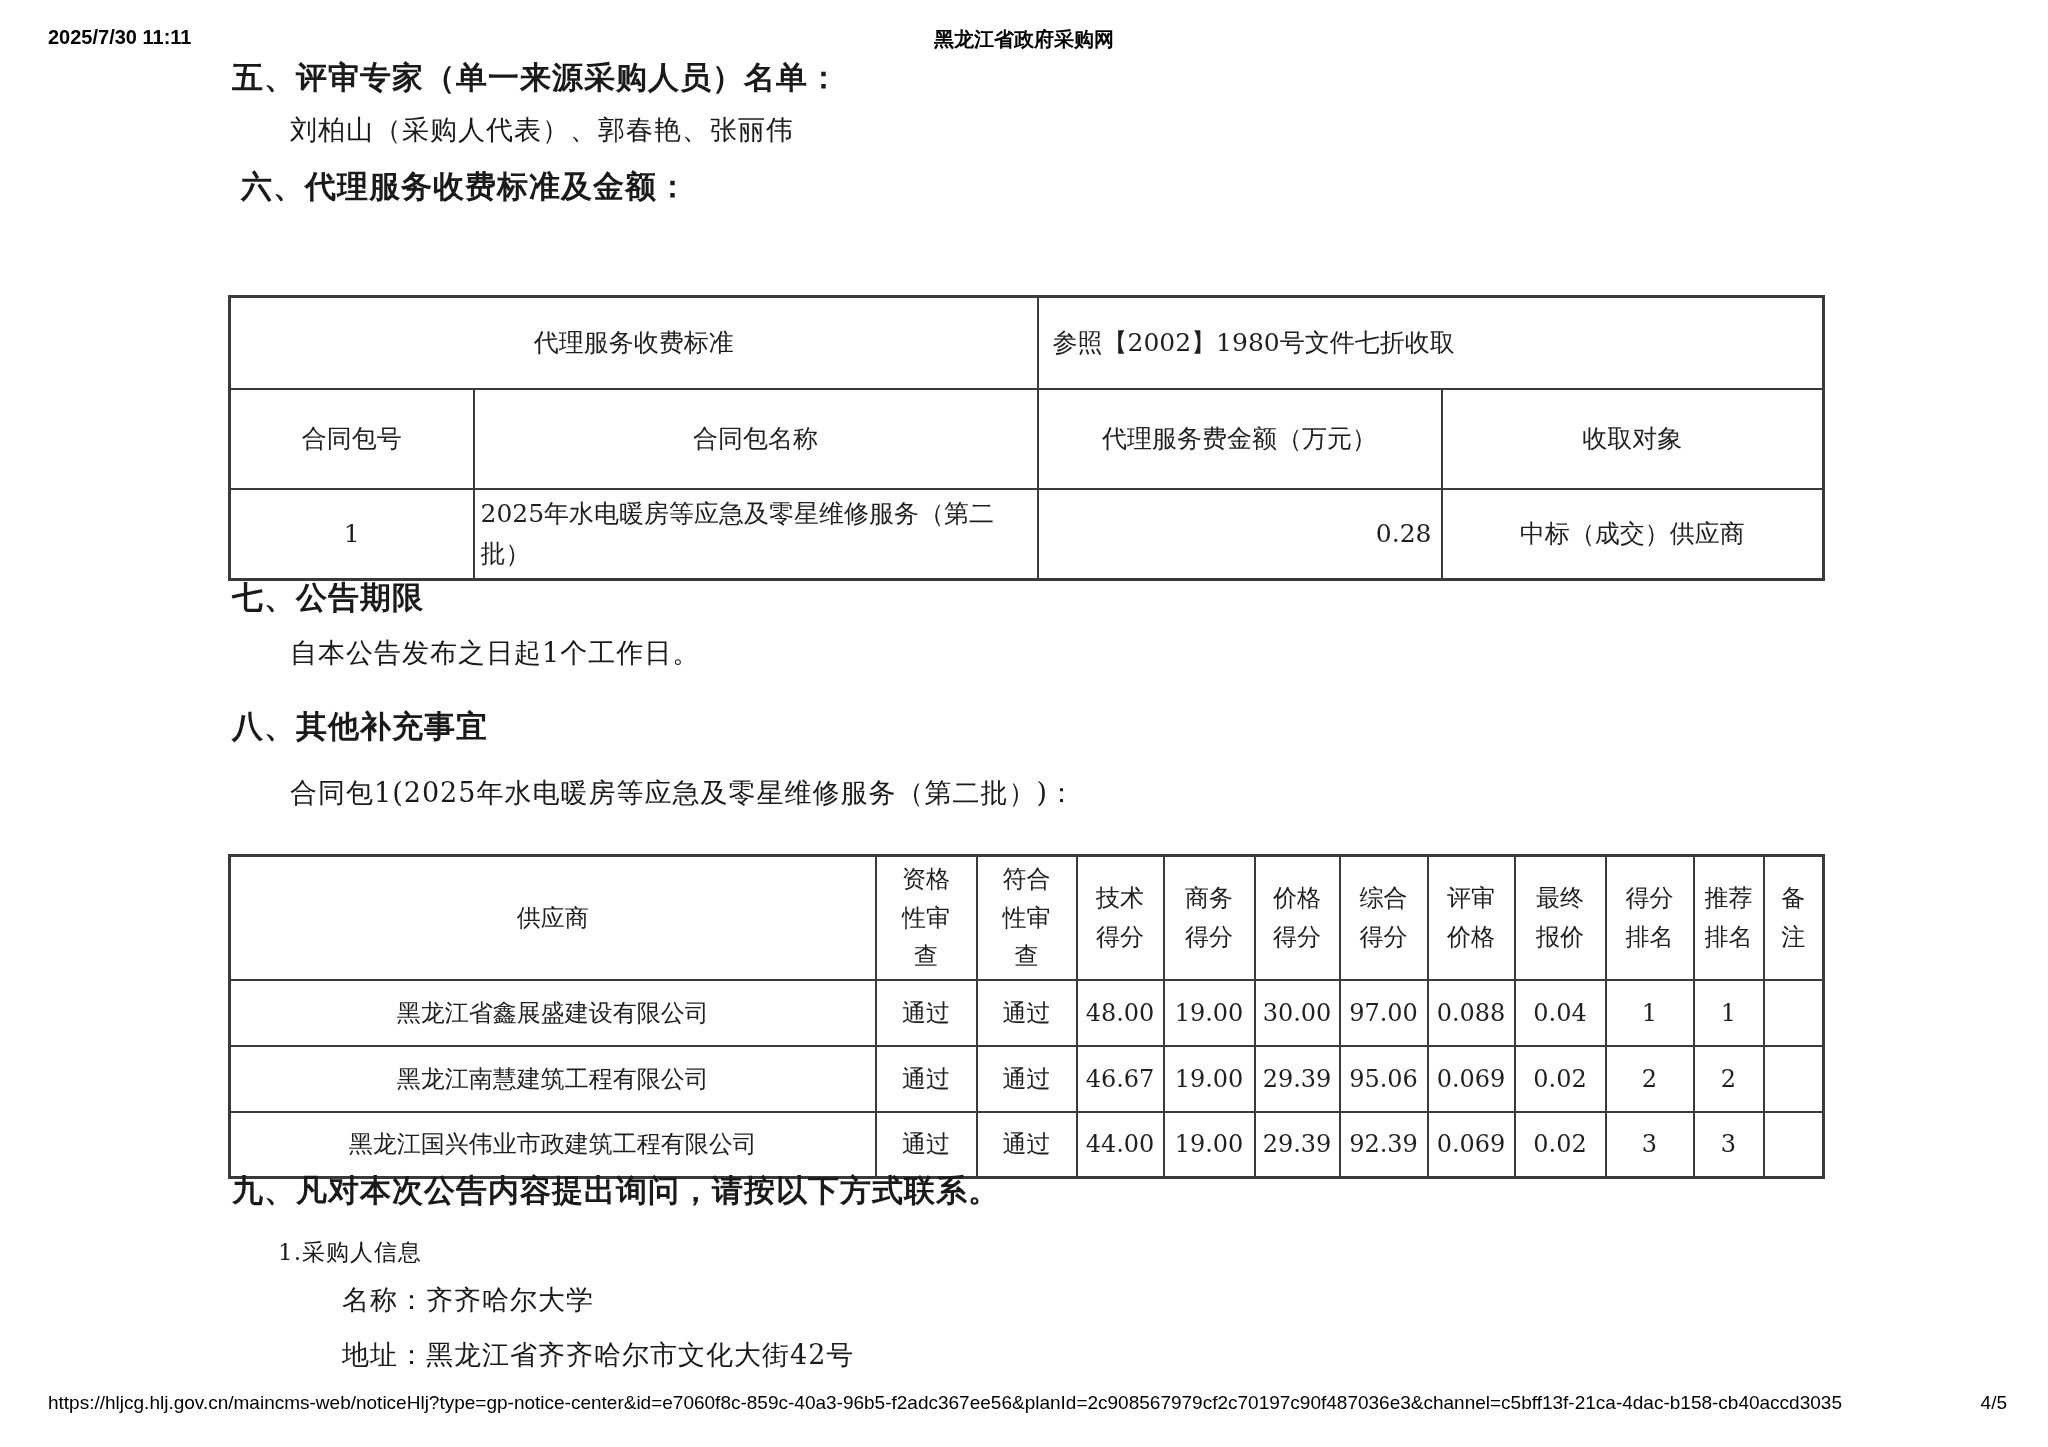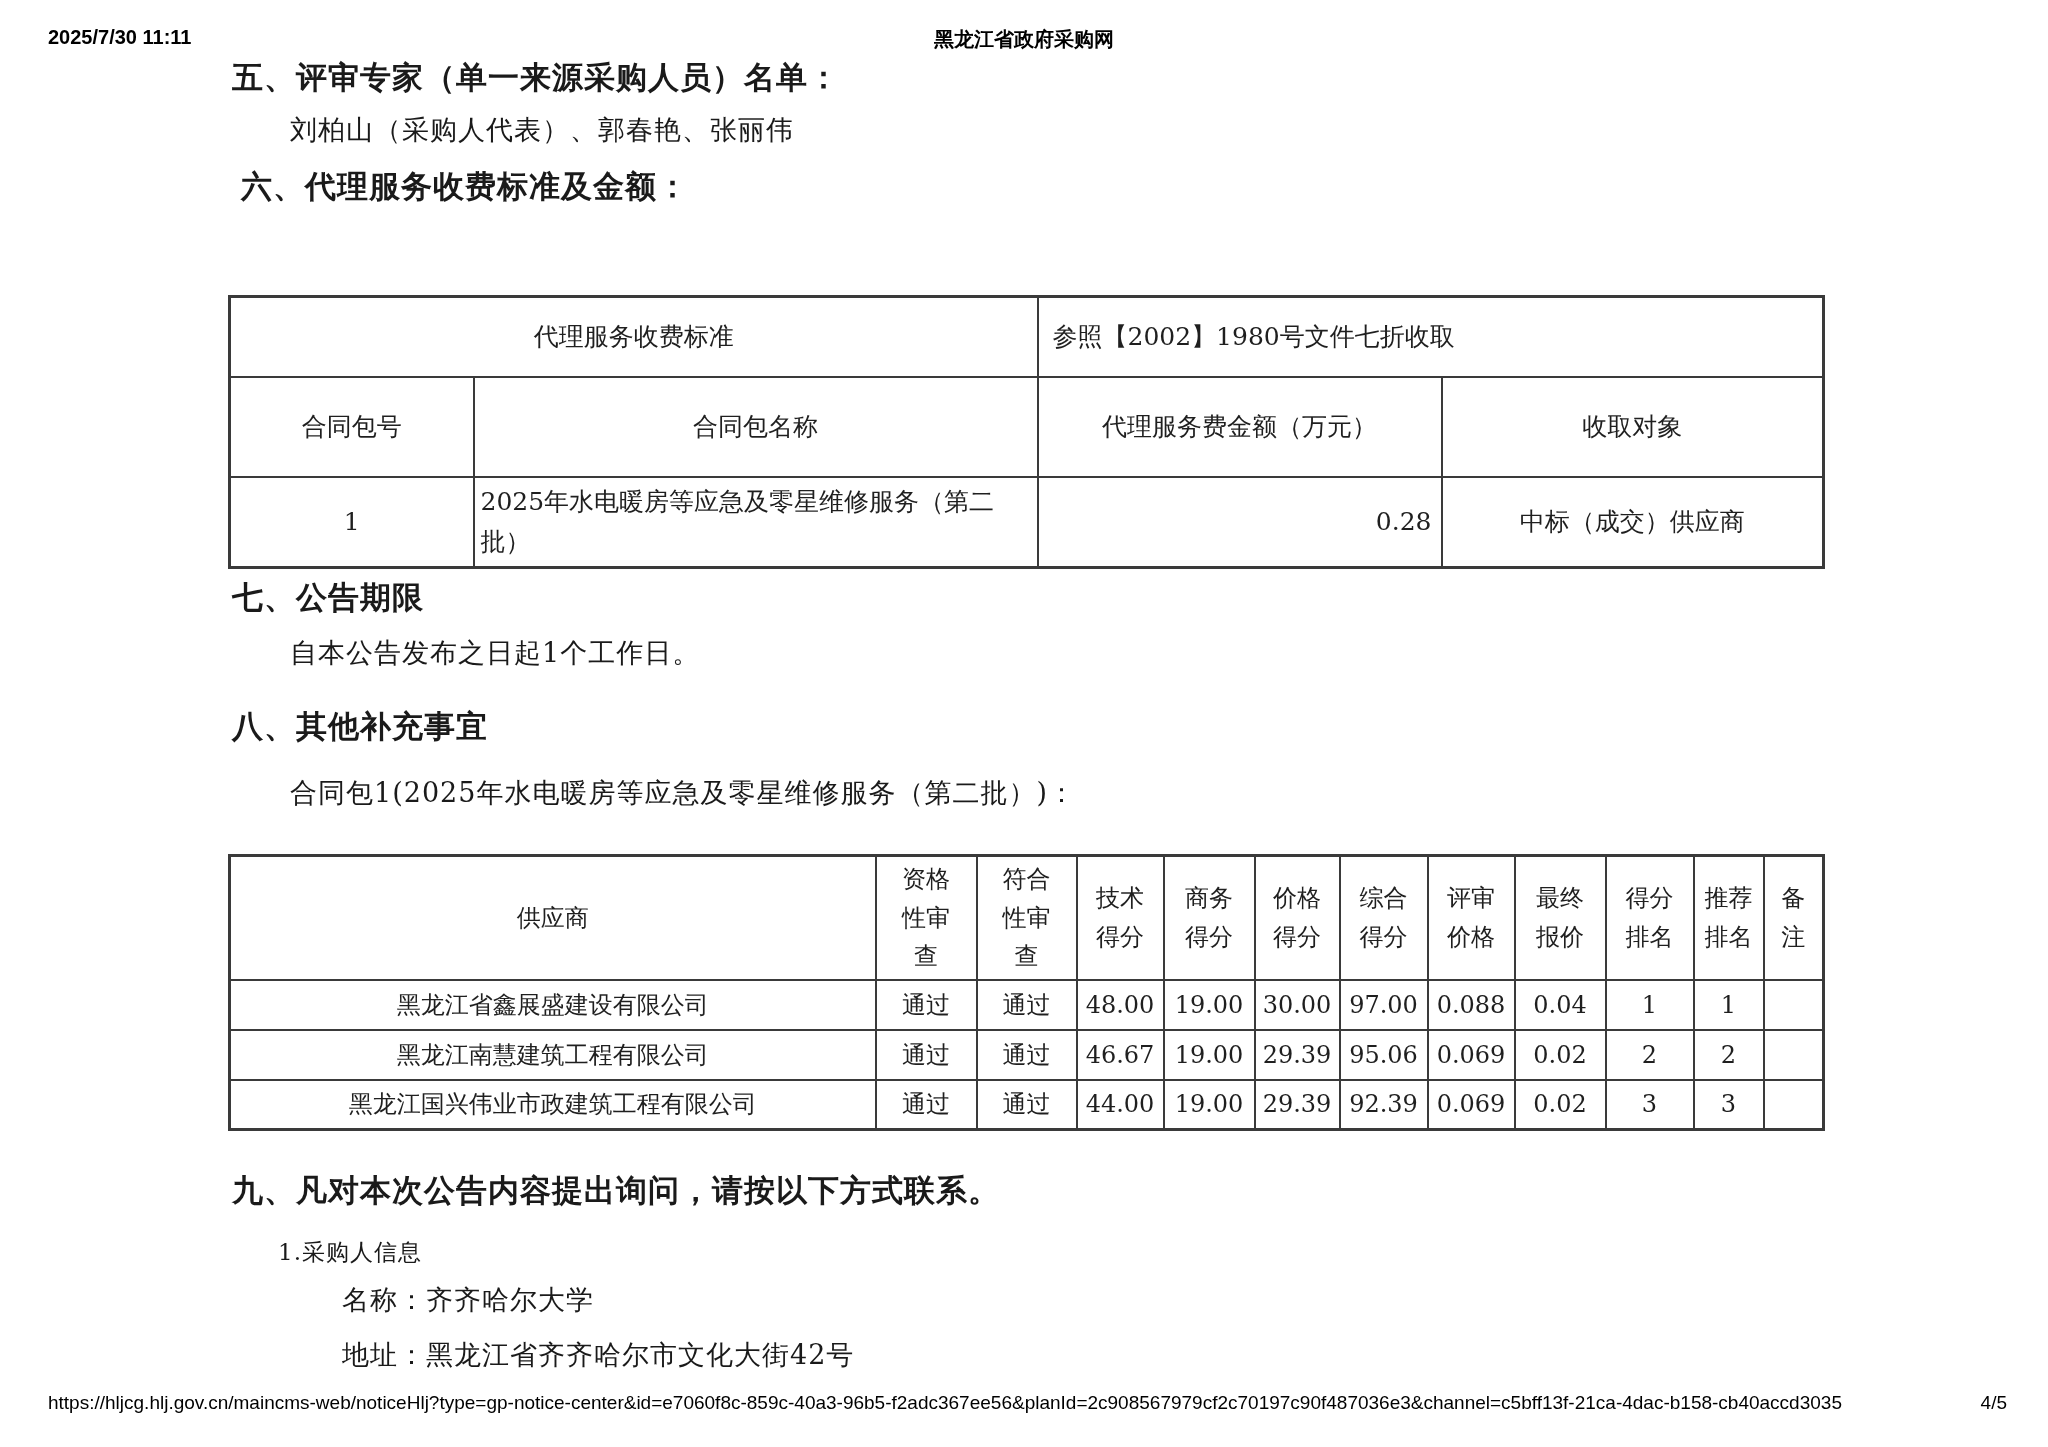--- a/index.html
+++ b/index.html
@@ -55,33 +55,33 @@
   }
   td, th {
     font-weight: normal;
     text-align: center;
     vertical-align: middle;
     color: #1f1f1f;
     overflow: hidden;
   }
   #fee-table { left: 228px; top: 295px; width: 1594px; border-width: 3px; }
   #fee-table td { font-size: 25px; }
-  #fee-table .r1 { height: 80px; }
+  #fee-table .r1 { height: 92px; }
   #fee-table .r2 { height: 100px; }
   #fee-table .r3 { height: 86px; }
   .cell-left { text-align: left; padding-left: 14px; }
   .cell-right { text-align: right; padding-right: 9px; }
   .prewrap { white-space: pre-line; line-height: 1.55; }
   .pkg-name { text-align: left; padding: 4px 6px; white-space: pre-line; line-height: 1.6; }
 
   #score-table { left: 228px; top: 854px; width: 1594px; border-width: 3px; }
   #score-table th { font-size: 24px; line-height: 1.6; }
   #score-table td { font-size: 24px; }
   #score-table .hr { height: 124px; }
-  #score-table .dr { height: 50px; }
+  #score-table .dr { height: 66px; }
 </style>
 </head>
 <body>
 
 <div class="hf hf-datetime">2025/7/30 11:11</div>
 <div class="hf hf-title">黑龙江省政府采购网</div>
 
 <div class="heading" style="left:232px; top:57px;">五、评审专家（单一来源采购人员）名单：</div>
 <div class="para" style="left:290px; top:112px;">刘柏山（采购人代表）、郭春艳、张丽伟</div>
 

